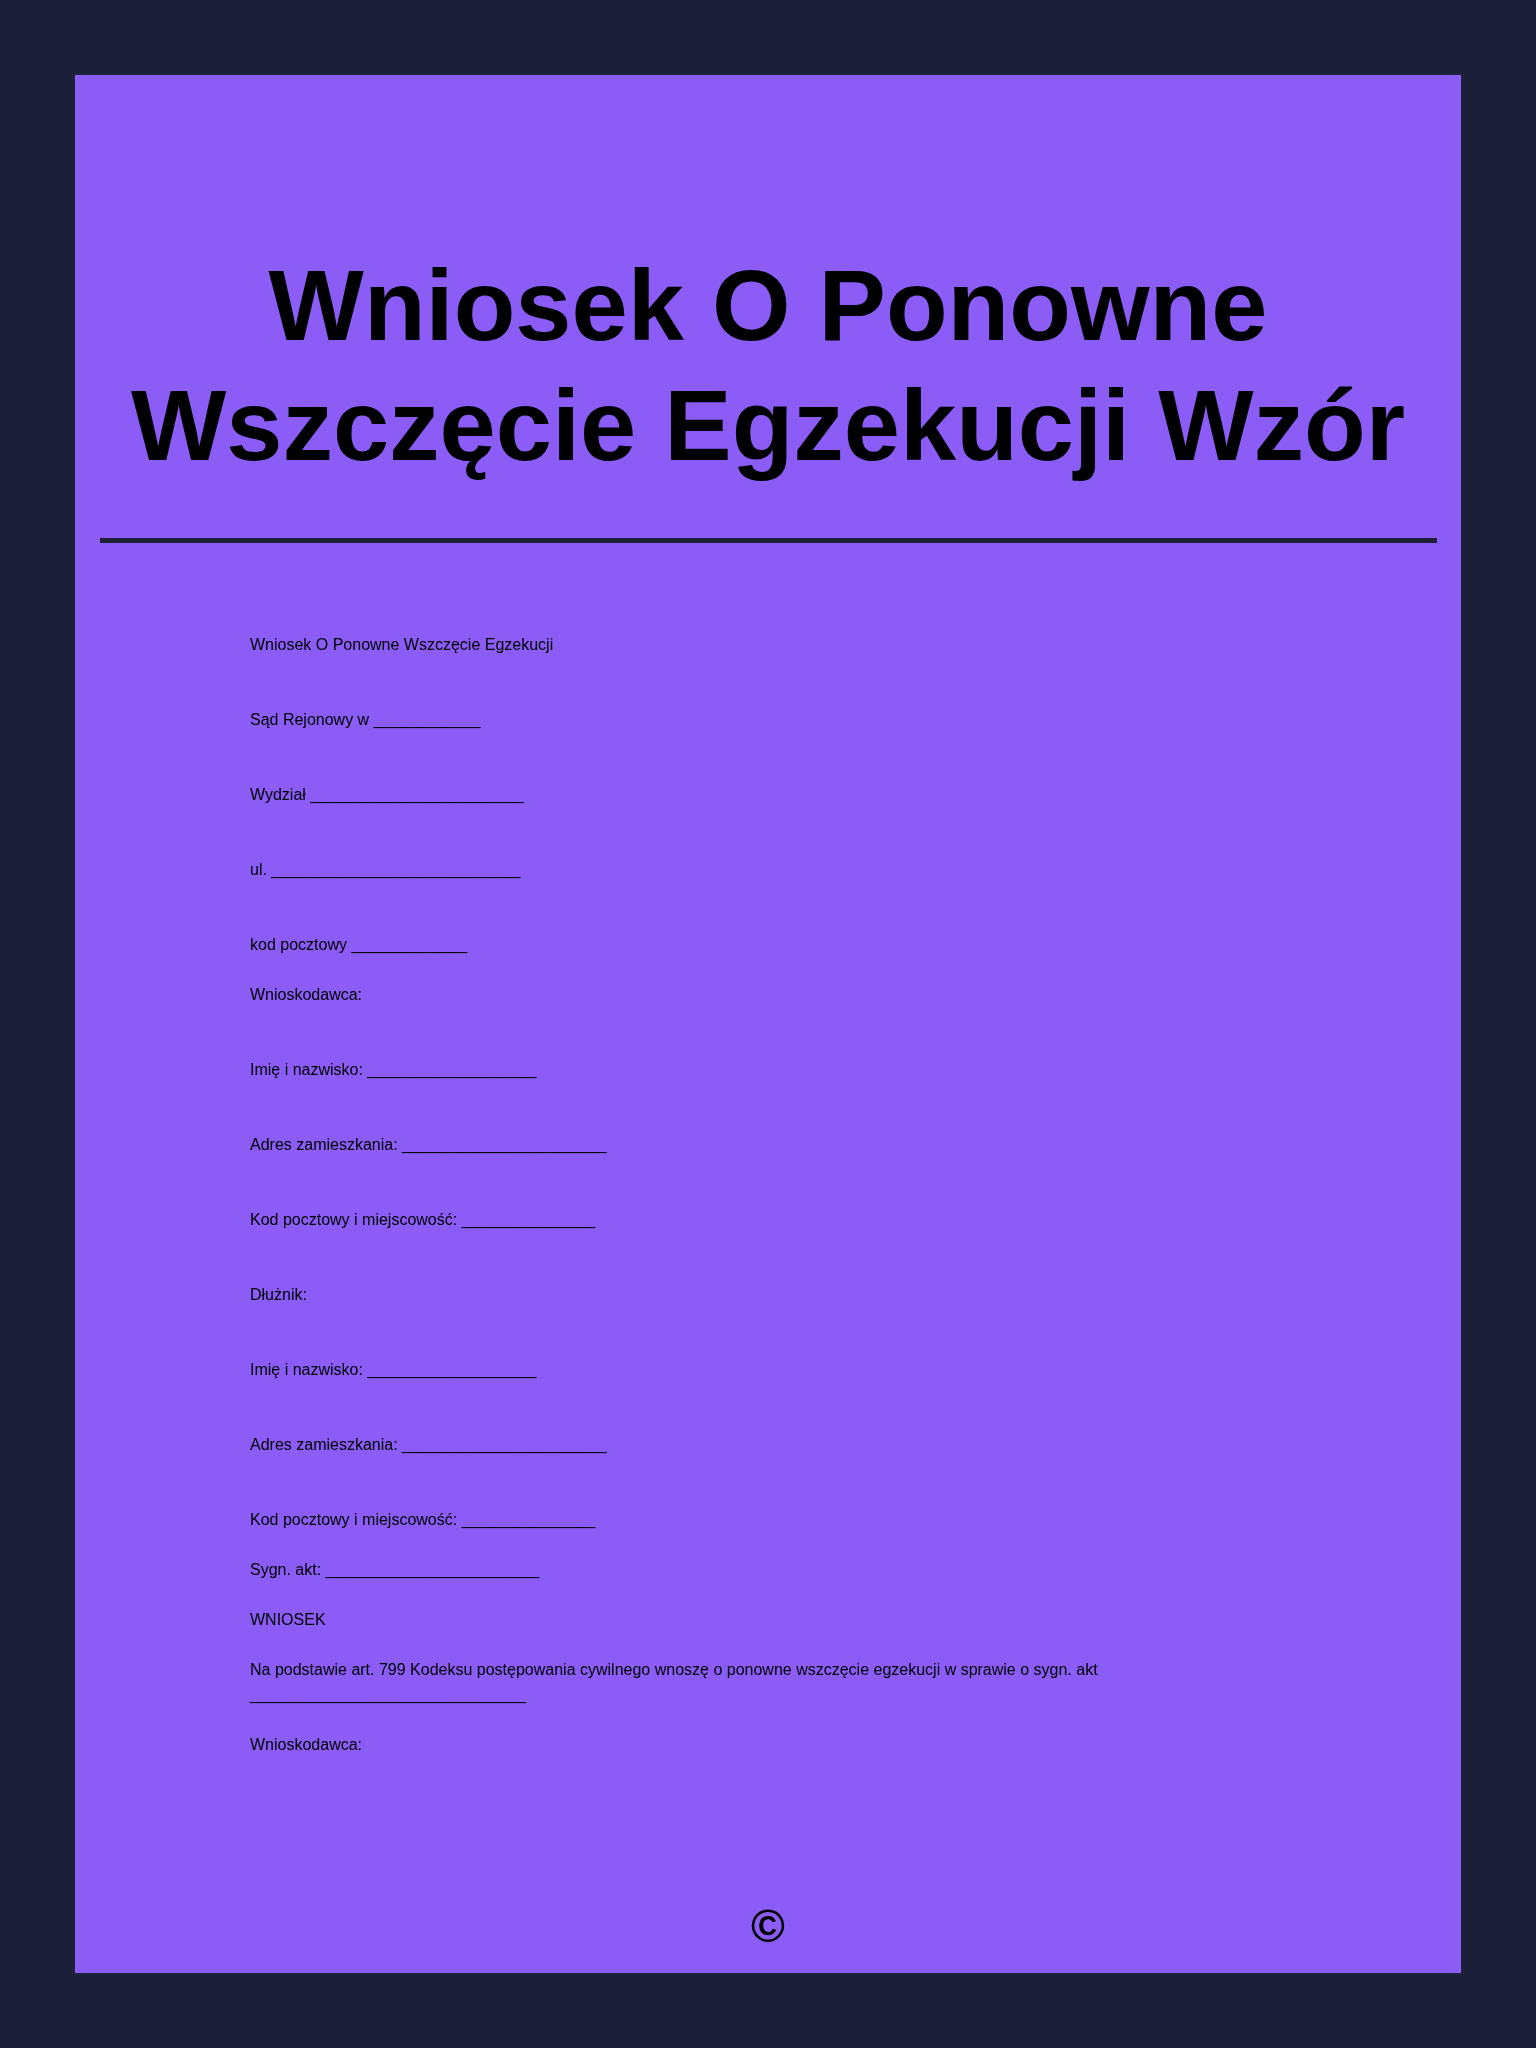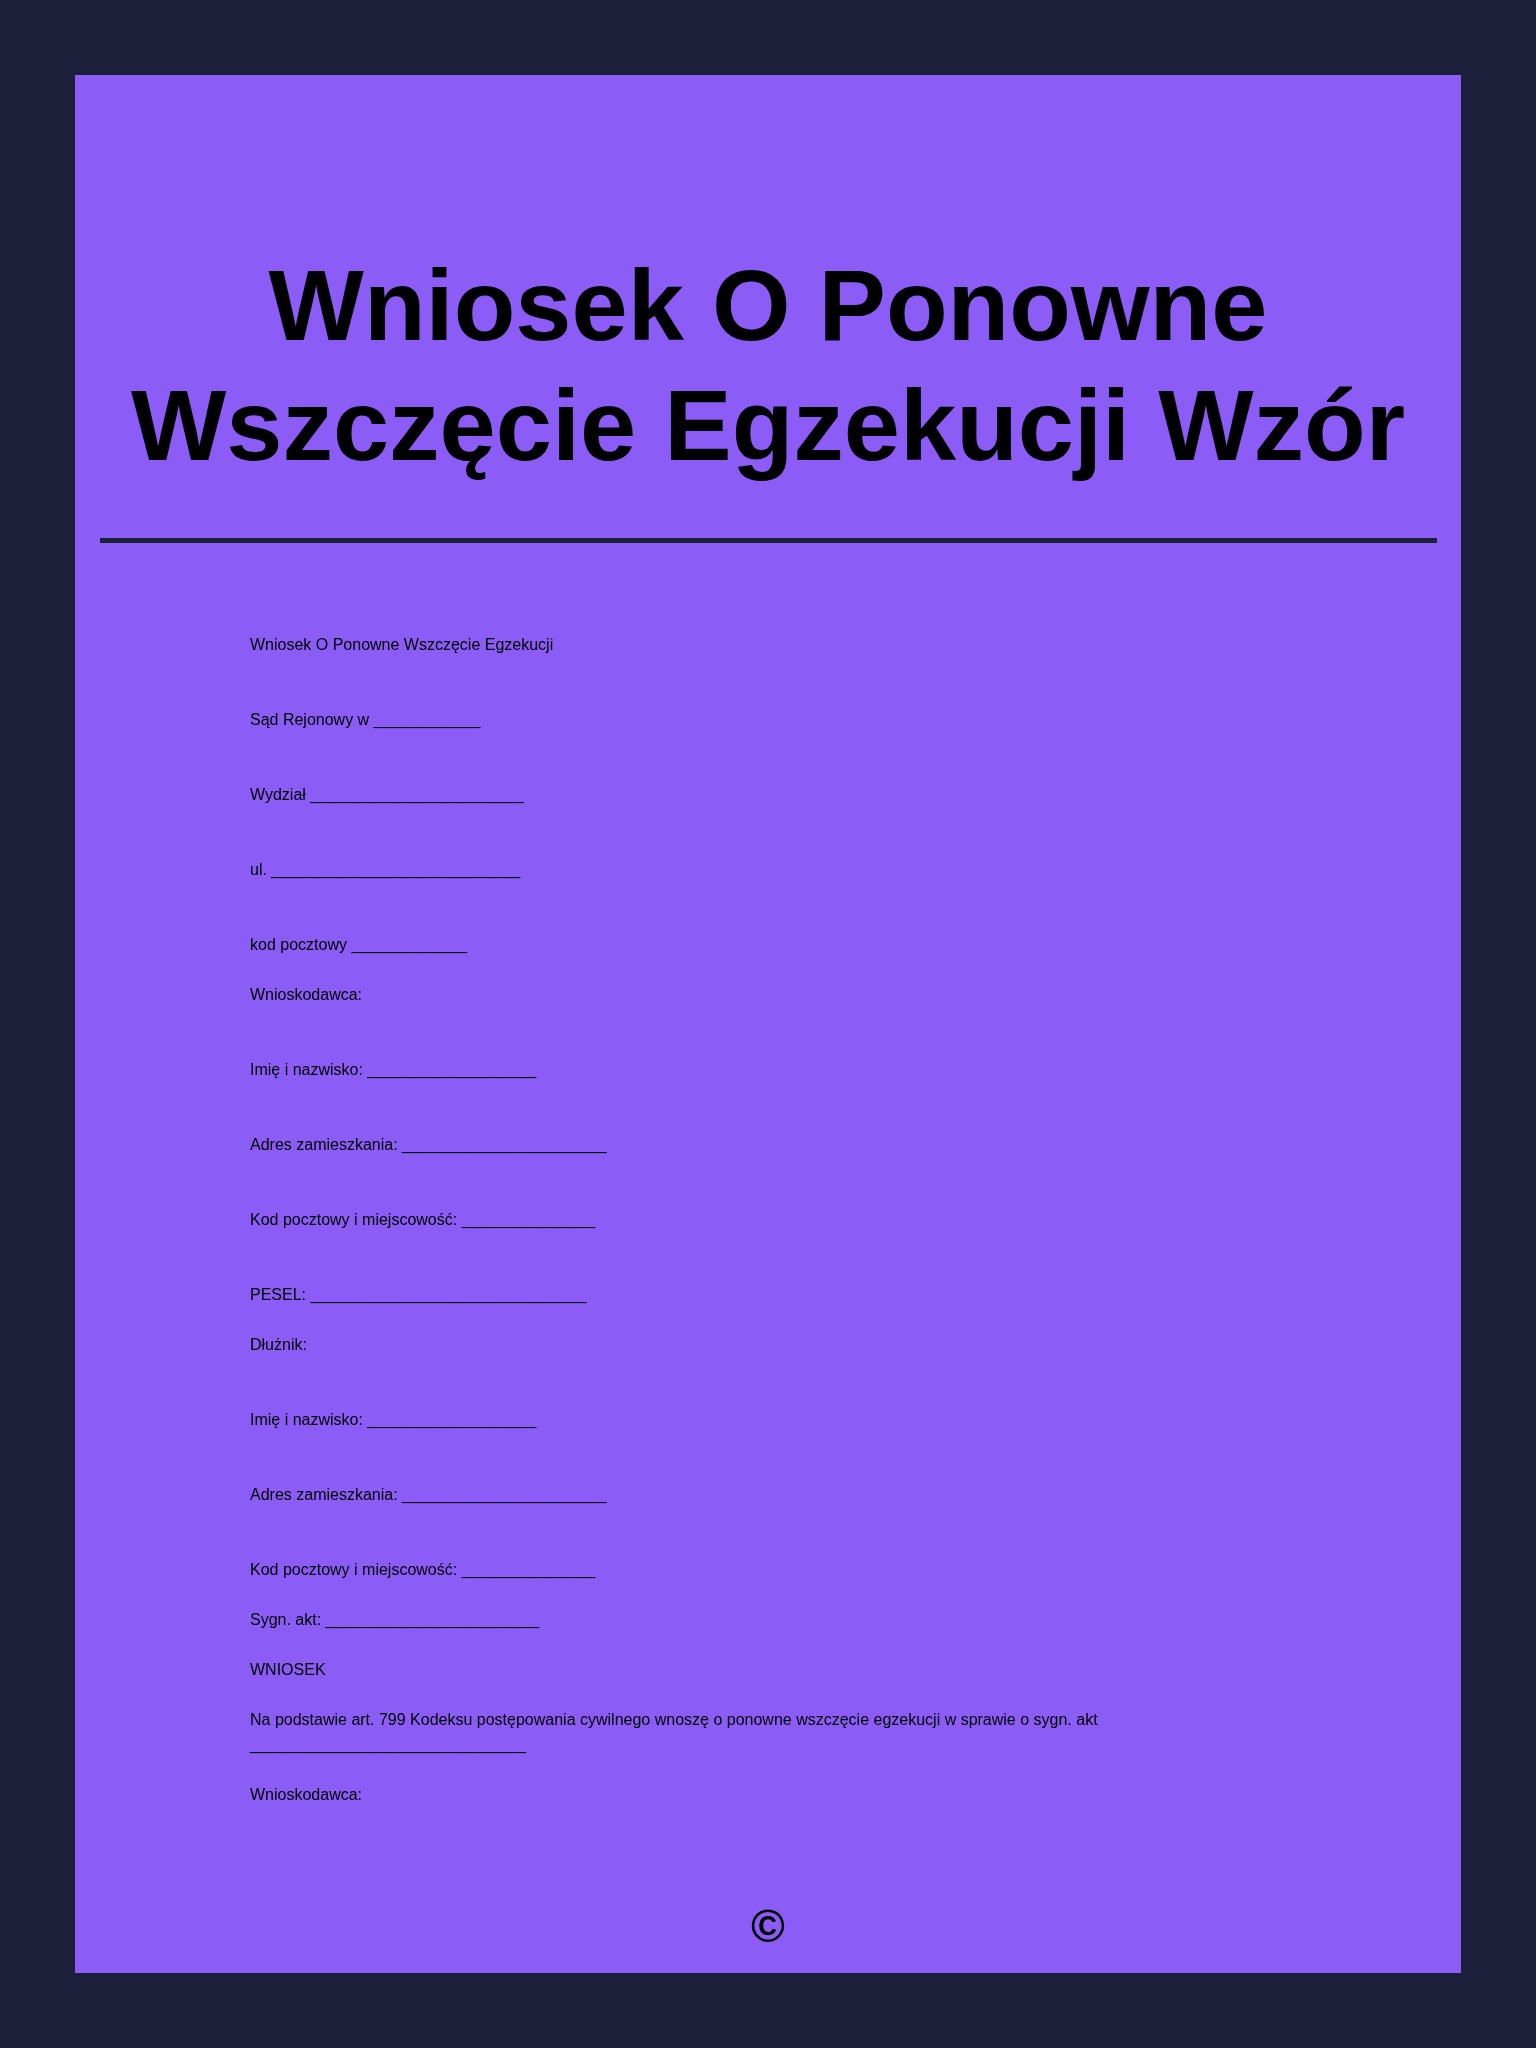--- a/index.html
+++ b/index.html
@@ -91,21 +91,20 @@
     <p class="doc-heading">Wniosek O Ponowne Wszczęcie Egzekucji</p>
     <p class="spaced">Sąd Rejonowy w ____________</p>
     <p class="spaced">Wydział ________________________</p>
     <p class="spaced">ul. ____________________________</p>
     <p>kod pocztowy _____________</p>
 
     <p class="spaced">Wnioskodawca:</p>
     <p class="spaced">Imię i nazwisko: ___________________</p>
     <p class="spaced">Adres zamieszkania: _______________________</p>
     <p class="spaced">Kod pocztowy i miejscowość: _______________</p>
-    <p>PESEL: _______________________________</p>
 
     <p class="spaced">Dłużnik:</p>
     <p class="spaced">Imię i nazwisko: ___________________</p>
     <p class="spaced">Adres zamieszkania: _______________________</p>
     <p>Kod pocztowy i miejscowość: _______________</p>
 
     <p>Sygn. akt: ________________________</p>
     <p>WNIOSEK</p>
     <p>Na podstawie art. 799 Kodeksu postępowania cywilnego wnoszę o ponowne wszczęcie egzekucji w sprawie o sygn. akt _______________________________</p>
     <p>Wnioskodawca:</p>

